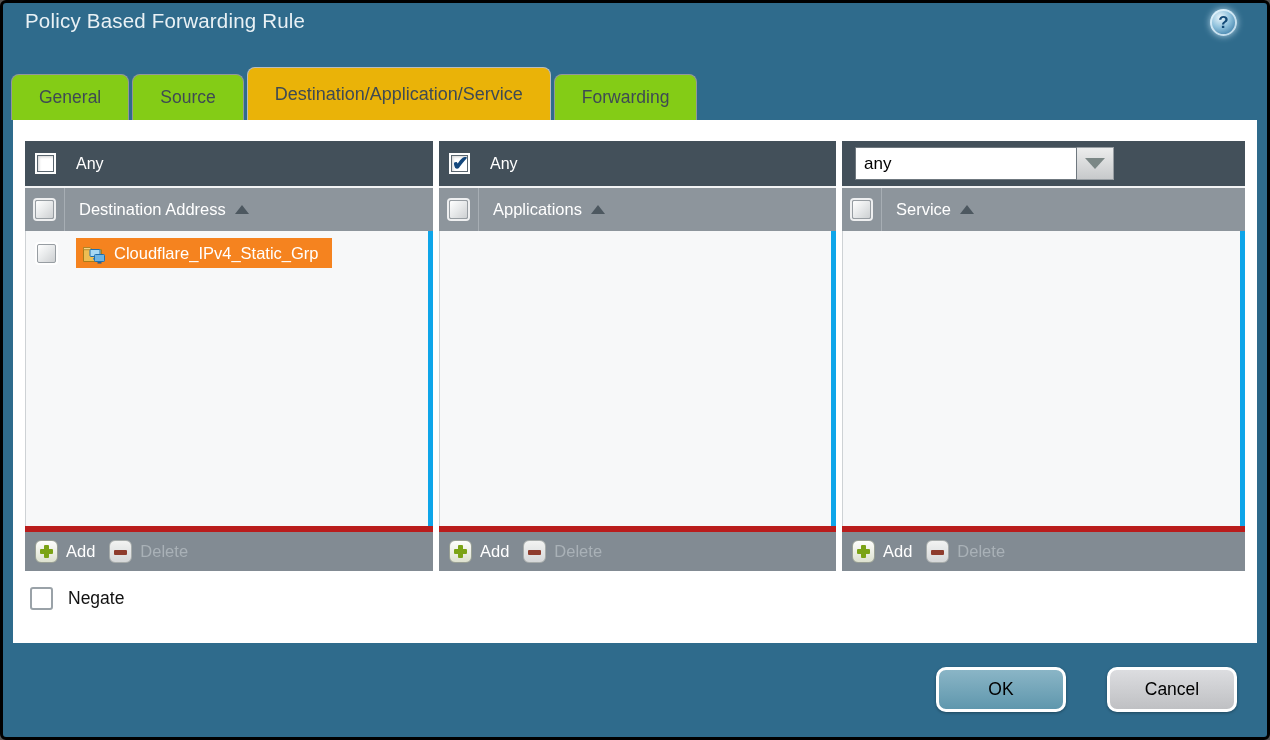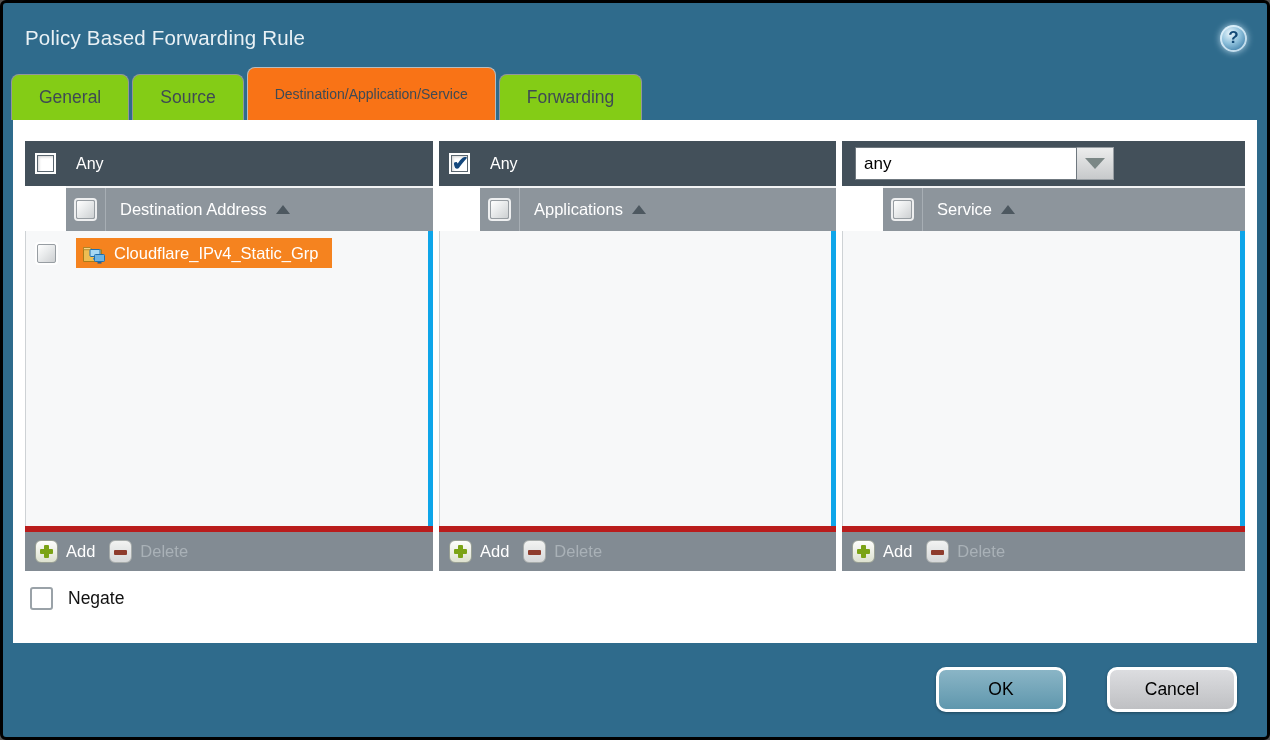--- a/index.html
+++ b/index.html
@@ -6,35 +6,35 @@
   html,body { background:#555; }
   body { font-family:"Liberation Sans", sans-serif; }
 
   .dialog{
     position:relative; width:1270px; height:740px;
     background:#2f6b8c; border:3px solid #000; border-radius:6px;
     overflow:hidden;
   }
 
   
-  .titlebar{ height:64px; display:flex; align-items:center; justify-content:space-between;
-    padding:6px 20px 0 22px; }
+  .titlebar{ height:64px; display:flex; align-items:flex-start; justify-content:space-between;
+    padding:6px 30px 0 22px; }
   .title{ color:#e9f1f5; font-size:20.5px; letter-spacing:.2px; }
   .help{ width:27px; height:27px; border-radius:50%;
     background:radial-gradient(circle at 38% 32%, #eaf6fc 0%, #8fc1dc 40%, #3a7ba6 80%);
     box-shadow:0 0 7px rgba(210,235,250,.8), inset 0 0 0 2px rgba(235,248,255,.75);
     display:flex; align-items:center; justify-content:center;
     color:#134a77; font-weight:bold; font-size:17px; cursor:pointer; }
 
   
   .tabs{ height:53px; display:flex; align-items:flex-end; padding-left:8px; gap:3px; }
   .tab{ height:46px; display:flex; align-items:center; padding:0 27px;
     background:#84cc16; color:#3e4a54; font-size:17.5px;
     border:1px solid #93979b; border-bottom:none; border-radius:8px 8px 0 0; cursor:pointer; }
-  .tab.active{ height:53px; background:#f97316; border-color:#b9bcbe; font-size:14px; }
+  .tab.active{ height:53px; background:#eab308; border-color:#b9bcbe; font-size:18px; }
 
   
   .panel{ margin:0 10px; height:523px; background:#fff; position:relative; }
   .cols{ display:flex; gap:6px; padding:21px 0 0 12px; }
   .col{ height:430px; display:flex; flex-direction:column; }
   .col1{ width:408px; } .col2{ width:397px; } .col3{ width:403px; }
 
   .any-bar{ height:45px; background:#43505a; display:flex; align-items:center;
     padding-left:10px; gap:20px; flex:none; }
   .any-label{ color:#fff; font-size:16px; }
@@ -44,21 +44,21 @@
     border:2px solid #fdfdfd; box-shadow:inset 0 0 0 1px #5a666f, inset 2px 2px 3px rgba(0,0,0,.18);
     cursor:pointer; flex:none; }
   .cb.checked::after{ content:"\2714"; position:absolute; left:1px; top:-4px;
     color:#14477c; font-size:20px; font-weight:bold; }
   .cb3d{ width:19px; height:19px; border-radius:2px;
     background:linear-gradient(135deg,#ffffff 0%,#e9ebec 45%,#cdd0d2 100%);
     border:1px solid #979da2; box-shadow:0 0 0 2px rgba(255,255,255,.85);
     cursor:pointer; flex:none; }
 
   .subheader{ height:45px; background:#8d959c; display:flex; align-items:center;
-    border-top:2px solid #f2f3f4; flex:none;margin-left:41px; }
+    border-top:2px solid #f2f3f4; flex:none; }
   .sub-cb-wrap{ width:40px; height:100%; display:flex; align-items:center; justify-content:center;
     border-right:1px solid #a7aeb4; flex:none; }
   .sub-label{ color:#fff; font-size:16.5px; margin-left:14px; }
   .sort-asc{ width:0; height:0; margin-left:9px;
     border-left:7px solid transparent; border-right:7px solid transparent;
     border-bottom:9px solid #4d5860; cursor:pointer; }
 
   .col-body{ flex:1; background:#f7f8f9; border-left:1px solid #ced2d5;
     border-right:5px solid #0ea5e9; padding-top:7px; overflow:hidden; }
   .body-row{ display:flex; align-items:center; padding-left:11px; }

